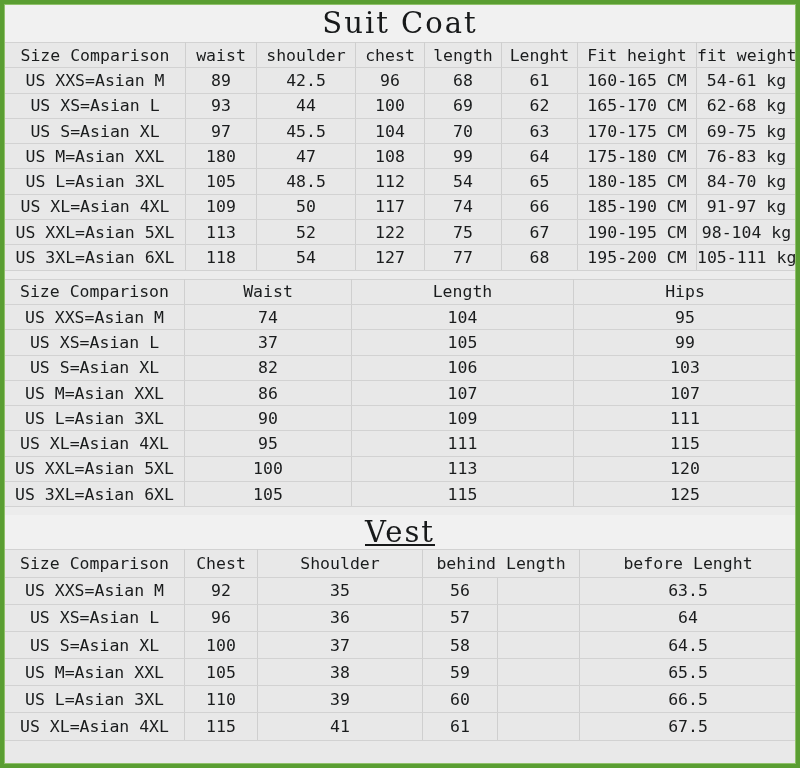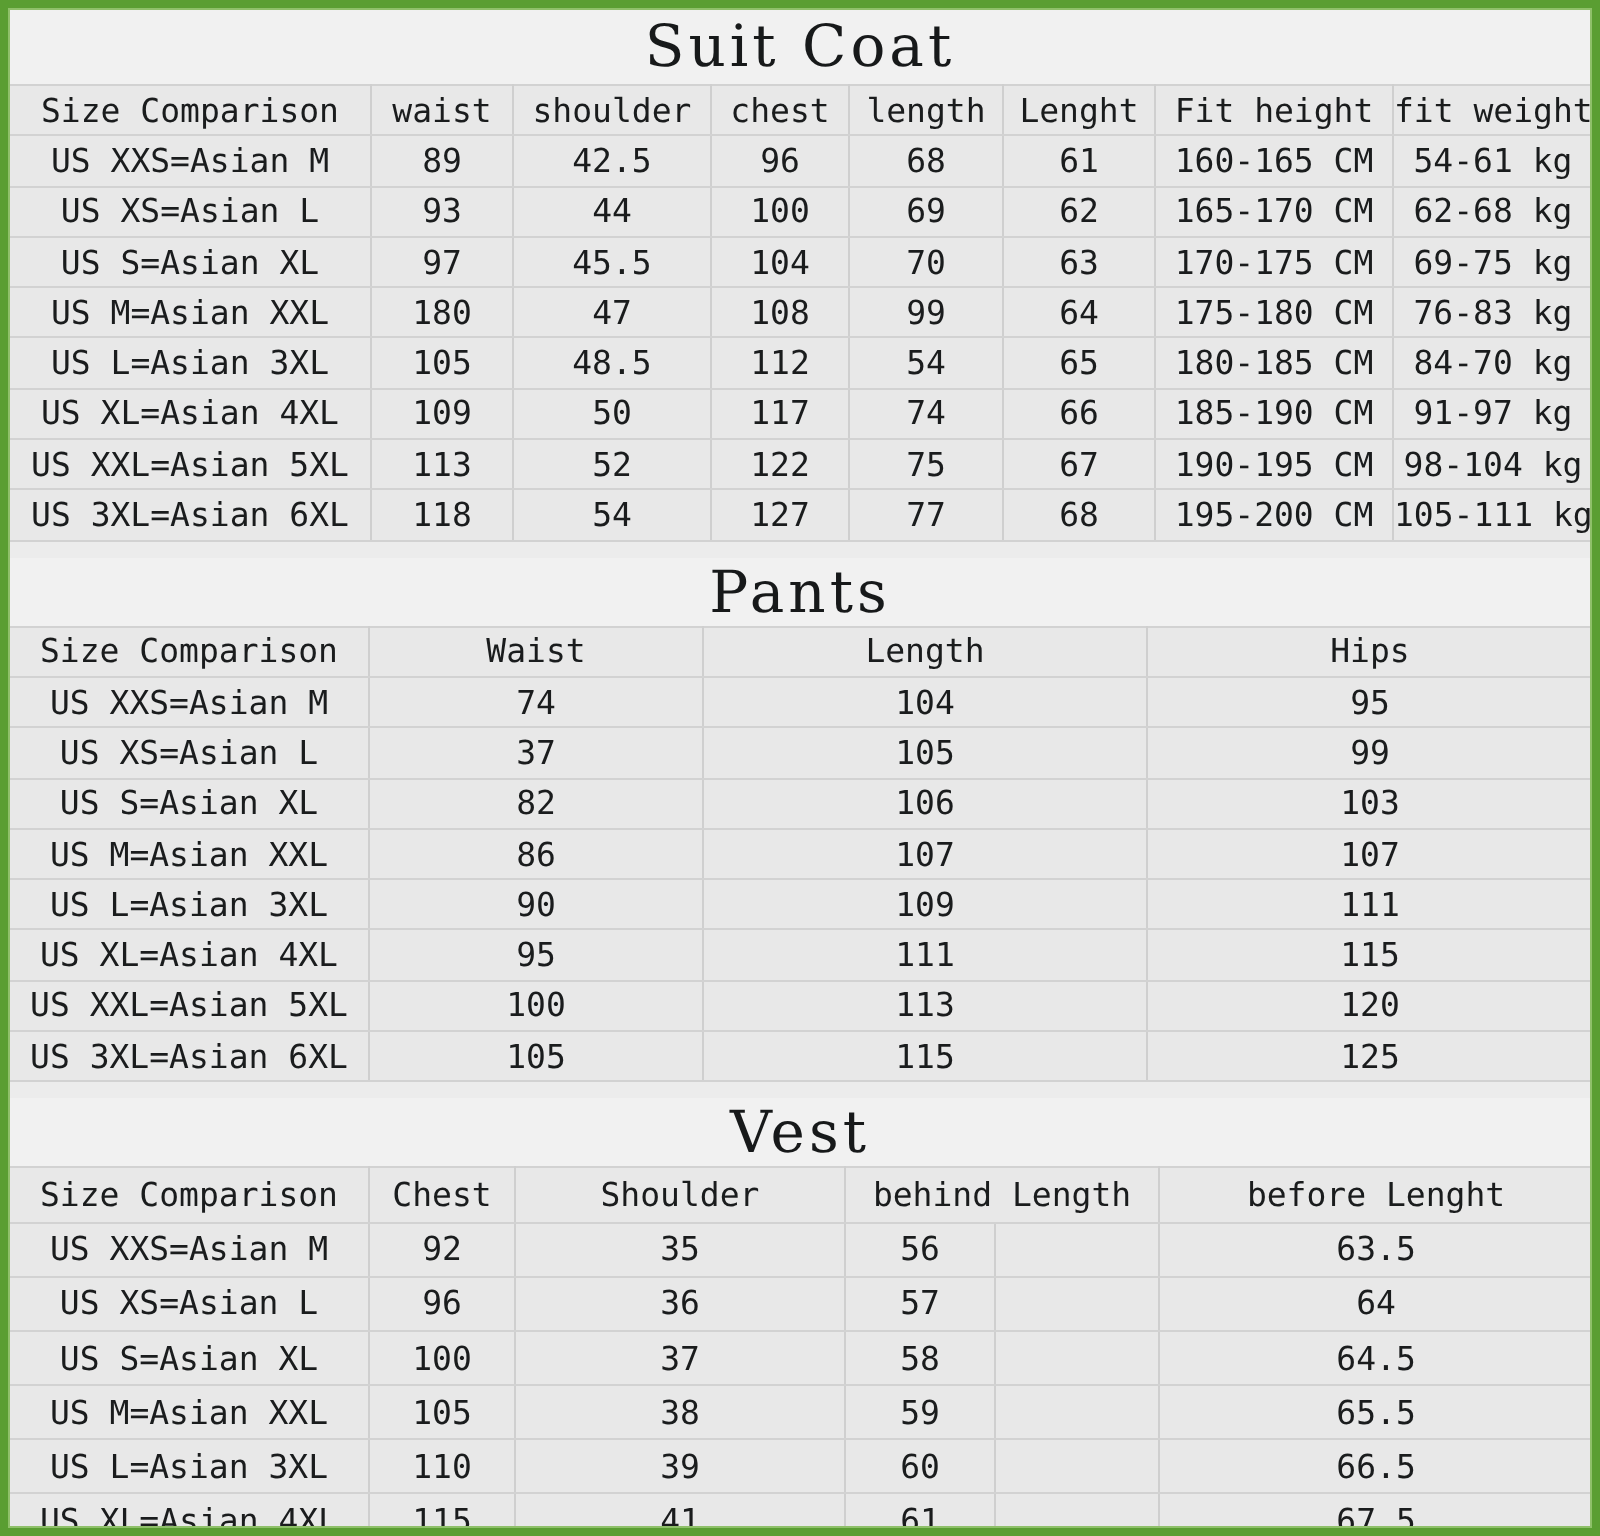--- a/index.html
+++ b/index.html
@@ -180,21 +180,20 @@
           <td>195-200 CM</td>
           <td>105-111 kg</td>
         </tr>
       </tbody>
     </table>
   </div>
 
   <div class="gap" style="height:8px"></div>
 
   <div class="section">
-    <div class="section-title" style="height:34px;line-height:34px;">Pants</div>
     <table class="sizetable">
       <colgroup>
         <col style="width:180px">
           <col style="width:167px">
         <col style="width:222px">
           <col style="width:223px">
       </colgroup>
       <thead>
         <tr style="height: 25.3px;">
           <th>Size Comparison</th>
@@ -252,21 +251,21 @@
           <td>115</td>
           <td>125</td>
         </tr>
       </tbody>
     </table>
   </div>
 
   <div class="gap" style="height:8px"></div>
 
   <div class="section">
-    <div class="section-title" style="height:34px;line-height:34px;">Vest</div>
+    <div class="section-title" style="height:34px;line-height:34px;text-decoration:underline;">Vest</div>
     <table class="sizetable">
       <colgroup>
         <col style="width:180px">
           <col style="width:73px">
           <col style="width:165px">
         <col style="width:75px">
           <col style="width:82px">
           <col style="width:217px">
       </colgroup>
       <thead>

